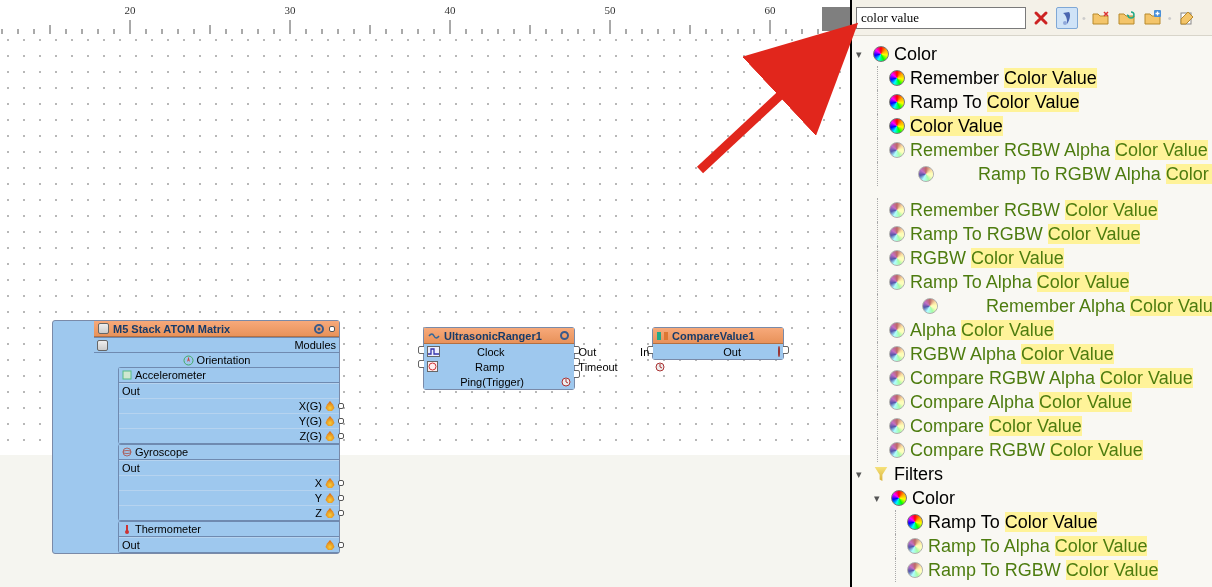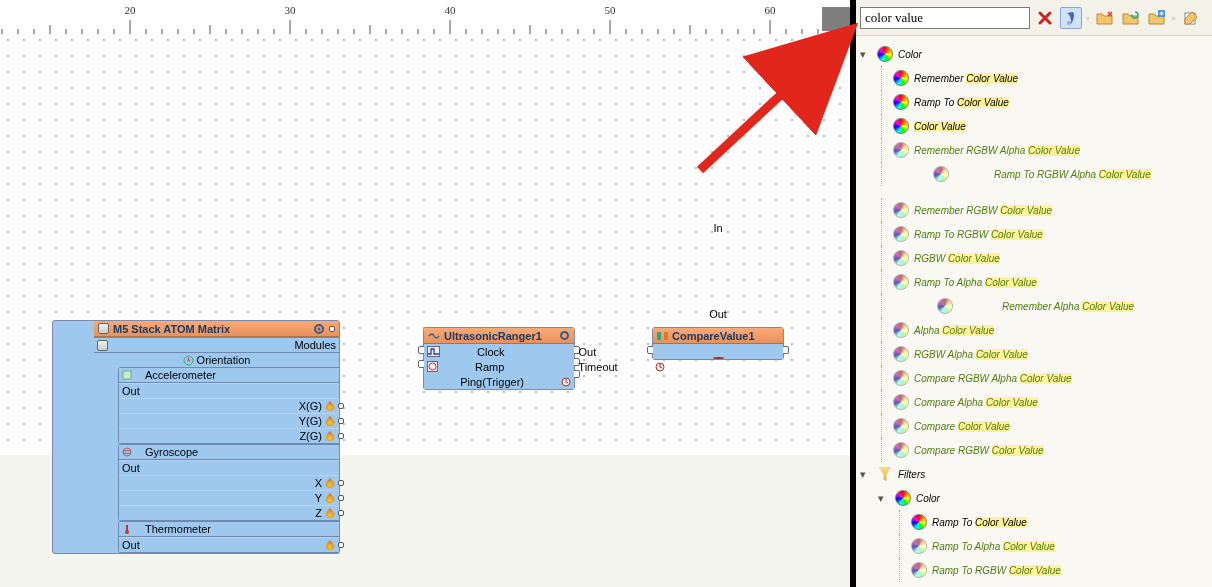--- a/index.html
+++ b/index.html
@@ -69,21 +69,21 @@
     background:#9ec8ee;
     height:15px;
   }
   .subsection {
     margin-left:24px;
     border:1px solid #6f8ab0;
     border-right:none;
     border-radius:3px 0 0 3px;
   }
   .subhead {
-    display:flex; align-items:center; gap:13px;
+    display:flex; align-items:center; gap:3px;
     background:#9ec8ee;
     padding:1px 3px;
     border-bottom:1px solid #6f8ab0;
     height:15px;
   }
   .row {
     display:flex; justify-content:flex-end; align-items:center;
     gap:3px; padding:0 3px; height:15px;
     background:#9ec8ee;
     border-top:1px solid #b6d3ef;
@@ -99,21 +99,21 @@
   .small-block { display:inline-block; width:11px;height:11px; border:1px solid #666; border-radius:2px; background:linear-gradient(#eee,#ccc); }
   .node2 .row, .node3 .row { border-top:none;gap:37px; }
   .pinsL, .pinsR { position:absolute; top:18px; display:flex; flex-direction:column; gap:2px; }
   .pinsL { left:-6px; } .pinsR { right:-6px; }
   .port { width:8px;height:8px;border:1px solid #666;border-radius:2px;background:#fff; }
 
   
   .rpanel {
     position:absolute; top:0; left:850px; width:362px; height:587px;
     background:#f9f8f3;
-    border-left:6px solid #000000;
+    border-left:2px solid #000000;
   }
   .toolbar {
     display:flex; align-items:center; gap:4px;
     padding:4px 4px 4px 4px;
     height:36px;
     border-bottom:1px solid #d8d5ca;
     background:#f4f1e8;
   }
   .search-box {
     flex:0 0 132px;
@@ -133,21 +133,21 @@
   }
   .tree-row {
     display:flex; align-items:center; gap:4px;
     height:24px;
     padding-left:4px;
     white-space:nowrap;
   }
   .twisty { width:12px; color:#555; font-size:11px; user-select:none; cursor:pointer; }
   .dots { width:10px; display:inline-block; position:relative; }
   .dots::before { content:""; position:absolute; left:3px; top:-12px; bottom:-12px; border-left:1px dotted #aaa; }
-  .tlabel { font-size:10px;font-style:italic; }
+  .tlabel { font-size:18px; }
   .tlabel.enabled { color:#000; font-weight:bold; }
   .tlabel.disabled { color:#4d7c0f; }
   .hl { background:#fff399; }
   .ticon { width:18px; height:18px; display:flex; align-items:center; justify-content:center; }
   .color-wheel {
     width:16px;height:16px;border-radius:50%;
     background: conic-gradient(red,orange,yellow,lime,cyan,blue,magenta,red);
     border:1px solid #777;
   }
   .color-wheel.dim { filter:grayscale(60%) brightness(1.2) opacity(.7); }
@@ -416,21 +416,21 @@
         </span>
       <span>CompareValue1</span>
       <span class="spacer"></span>
     </div>
     <div class="pinsL">
         <span class="port"></span>
       </div>
     <div class="pinsR">
         <span class="port"></span>
       </div>
-    <div class="row" style="justify-content:flex-end;flex-direction:column;">
+    <div class="row" style="justify-content:flex-end;">
       <span class="flame"></span>
       <span>In</span>
       <span style="flex:1"></span>
       <span>Out</span>
       <span style="width:11px;height:11px;border-radius:50%;background:#d64; border:1px solid #933;"></span>
     </div>
   </div>
 </div>
 
 <div class="rpanel">

